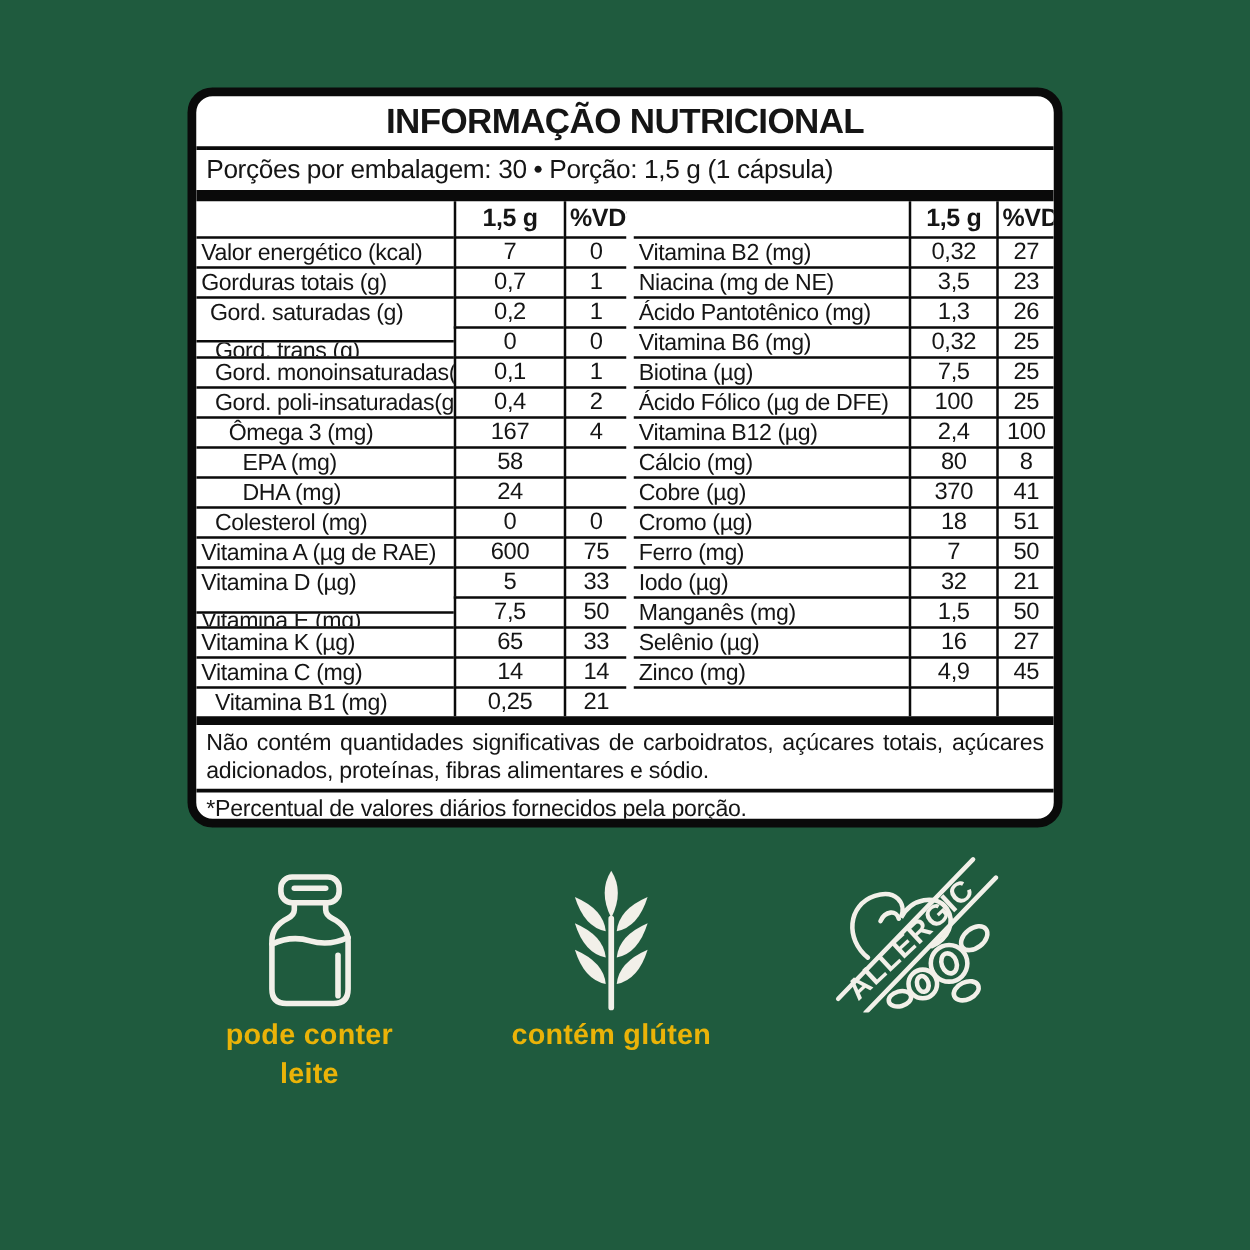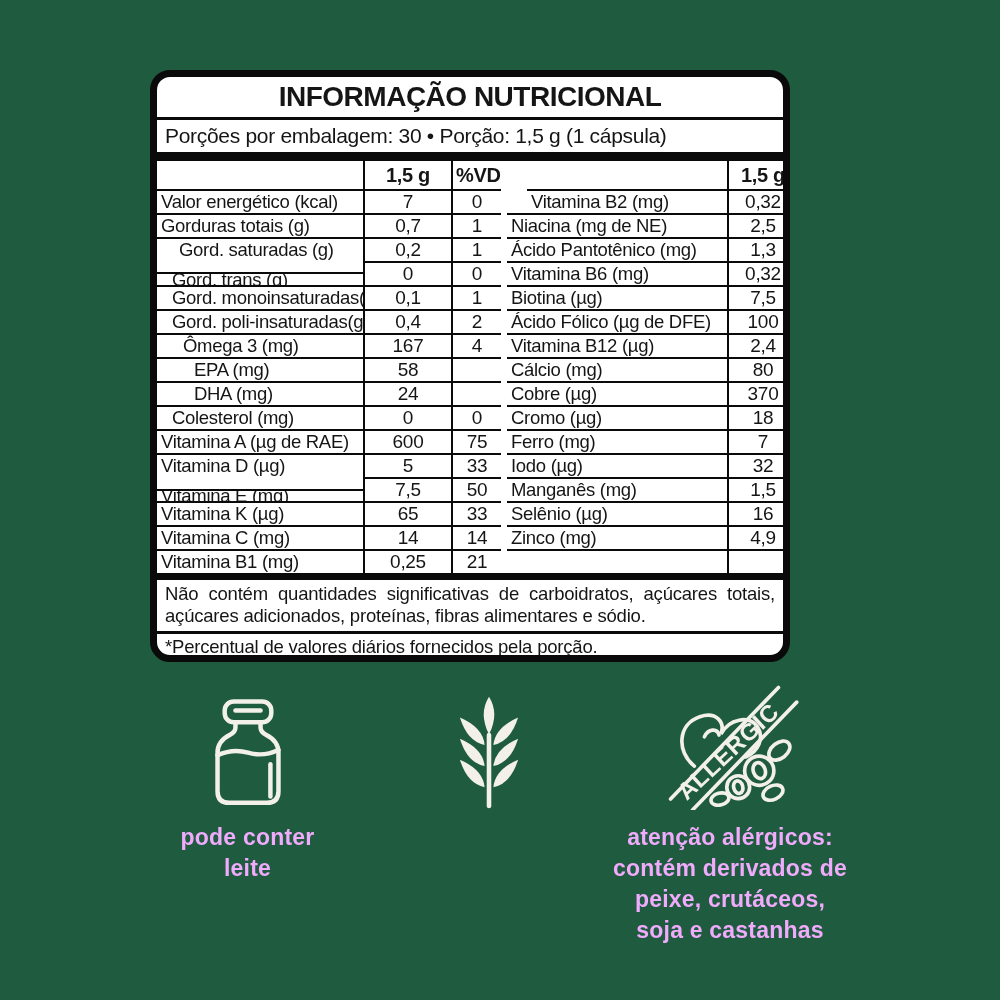--- a/index.html
+++ b/index.html
@@ -3,21 +3,21 @@
 <meta charset="utf-8">
 <style>
   html,body{margin:0;padding:0;}
   body{
     width:1000px;height:1000px;position:relative;overflow:hidden;
     background:#1f5b3e;
     font-family:"Liberation Sans", sans-serif;
   }
   
   .card{
-    position:absolute;left:150px;top:70px;width:640px;height:592px;
+    position:absolute;left:150px;top:70px;width:700px;height:592px;
     box-sizing:border-box;background:#ffffff;border:7px solid #0a0a0a;
     border-radius:20px;color:#151515;overflow:hidden;
   }
   .card-title{
     height:40px;display:flex;align-items:center;justify-content:center;
     font-size:28px;font-weight:bold;letter-spacing:-0.5px;
   }
   .hr-thin{height:3px;background:#0a0a0a;}
   .serving{
     height:32px;display:flex;align-items:center;padding:0 8px;
@@ -45,56 +45,56 @@
   }
   .note2{font-size:18.5px;padding:2px 8px;letter-spacing:-0.2px;}
   
   .allergen-item{position:absolute;display:flex;flex-direction:column;align-items:center;}
   .ai-1{left:150px;top:690px;width:195px;}
   .ai-2{left:383px;top:690px;width:212px;}
   .ai-3{left:593px;top:682px;width:274px;}
   .icon-box{height:120px;display:flex;align-items:flex-end;justify-content:center;overflow:visible;}
   .ai-3 .icon-box{height:128px;}
   .caption{
-    margin-top:12px;text-align:center;color:#f0abfc;
+    margin-top:2px;text-align:center;color:#eab308;
     font-size:23px;font-weight:bold;line-height:31px;letter-spacing:0.2px;
   }
 </style>
 </head>
 <body>
 
 <div class="card">
   <div class="card-title">INFORMAÇÃO NUTRICIONAL</div>
   <div class="hr-thin"></div>
   <div class="serving">Porções por embalagem: 30 • Porção: 1,5 g (1 cápsula)</div>
   <div class="hr-thick"></div>
   <div class="tables">
     <div class="ntable t0">
         <div class="trow"><div class="cell label hdr"></div><div class="cell amount hdr">1,5 g</div><div class="cell dv hdr">%VD*</div></div>
         <div class="trow"><div class="cell label rl" style="padding-left: 4px;">Valor energético (kcal)</div><div class="cell amount rl">7</div><div class="cell dv rl">0</div></div>
         <div class="trow"><div class="cell label rl" style="padding-left: 4px;">Gorduras totais (g)</div><div class="cell amount rl">0,7</div><div class="cell dv rl">1</div></div>
-        <div class="trow"><div class="cell label rl" style="padding-left: 22px; text-align: right;">Gord. saturadas (g)</div><div class="cell amount rl">0,2</div><div class="cell dv rl">1</div></div>
+        <div class="trow"><div class="cell label rl" style="padding-left: 11px; text-align: right;">Gord. saturadas (g)</div><div class="cell amount rl">0,2</div><div class="cell dv rl">1</div></div>
         <div class="trow"><div class="cell label rl" style="padding-left: 15px; margin-top: 11px;">Gord. trans (g)</div><div class="cell amount rl">0</div><div class="cell dv rl">0</div></div>
         <div class="trow"><div class="cell label rl" style="padding-left: 15px;">Gord. monoinsaturadas(g)</div><div class="cell amount rl">0,1</div><div class="cell dv rl">1</div></div>
         <div class="trow"><div class="cell label rl" style="padding-left: 15px;">Gord. poli-insaturadas(g)</div><div class="cell amount rl">0,4</div><div class="cell dv rl">2</div></div>
         <div class="trow"><div class="cell label rl" style="padding-left: 26px;">Ômega 3 (mg)</div><div class="cell amount rl">167</div><div class="cell dv rl">4</div></div>
         <div class="trow"><div class="cell label rl" style="padding-left: 37px;">EPA (mg)</div><div class="cell amount rl">58</div><div class="cell dv rl"></div></div>
         <div class="trow"><div class="cell label rl" style="padding-left: 37px;">DHA (mg)</div><div class="cell amount rl">24</div><div class="cell dv rl"></div></div>
         <div class="trow"><div class="cell label rl" style="padding-left: 15px;">Colesterol (mg)</div><div class="cell amount rl">0</div><div class="cell dv rl">0</div></div>
         <div class="trow"><div class="cell label rl" style="padding-left: 4px;">Vitamina A (µg de RAE)</div><div class="cell amount rl">600</div><div class="cell dv rl">75</div></div>
         <div class="trow"><div class="cell label rl" style="padding-left: 4px;">Vitamina D (µg)</div><div class="cell amount rl">5</div><div class="cell dv rl">33</div></div>
         <div class="trow"><div class="cell label rl" style="padding-left: 4px; margin-top: 12px;">Vitamina E (mg)</div><div class="cell amount rl">7,5</div><div class="cell dv rl">50</div></div>
         <div class="trow"><div class="cell label rl" style="padding-left: 4px;">Vitamina K (µg)</div><div class="cell amount rl">65</div><div class="cell dv rl">33</div></div>
         <div class="trow"><div class="cell label rl" style="padding-left: 4px;">Vitamina C (mg)</div><div class="cell amount rl">14</div><div class="cell dv rl">14</div></div>
-        <div class="trow"><div class="cell label rl" style="padding-left: 4px;">Vitamina B1 (mg)</div><div class="cell amount rl">0,25</div><div class="cell dv rl">21</div></div>
+        <div class="trow"><div class="cell label rl" style="padding-left: 15px;">Vitamina B1 (mg)</div><div class="cell amount rl">0,25</div><div class="cell dv rl">21</div></div>
       </div>
     <div class="ntable t1">
         <div class="trow"><div class="cell label hdr"></div><div class="cell amount hdr">1,5 g</div><div class="cell dv hdr">%VD*</div></div>
-        <div class="trow"><div class="cell label rl" style="padding-left: 4px; margin-left: 20px;">Vitamina B2 (mg)</div><div class="cell amount rl">0,32</div><div class="cell dv rl">27</div></div>
-        <div class="trow"><div class="cell label rl" style="padding-left: 4px;">Niacina (mg de NE)</div><div class="cell amount rl">2,5</div><div class="cell dv rl">23</div></div>
+        <div class="trow"><div class="cell label rl" style="padding-left: 4px;">Vitamina B2 (mg)</div><div class="cell amount rl">0,32</div><div class="cell dv rl">27</div></div>
+        <div class="trow"><div class="cell label rl" style="padding-left: 4px;">Niacina (mg de NE)</div><div class="cell amount rl">3,5</div><div class="cell dv rl">23</div></div>
         <div class="trow"><div class="cell label rl" style="padding-left: 4px;">Ácido Pantotênico (mg)</div><div class="cell amount rl">1,3</div><div class="cell dv rl">26</div></div>
         <div class="trow"><div class="cell label rl" style="padding-left: 4px;">Vitamina B6 (mg)</div><div class="cell amount rl">0,32</div><div class="cell dv rl">25</div></div>
         <div class="trow"><div class="cell label rl" style="padding-left: 4px;">Biotina (µg)</div><div class="cell amount rl">7,5</div><div class="cell dv rl">25</div></div>
         <div class="trow"><div class="cell label rl" style="padding-left: 4px;">Ácido Fólico (µg de DFE)</div><div class="cell amount rl">100</div><div class="cell dv rl">25</div></div>
         <div class="trow"><div class="cell label rl" style="padding-left: 4px;">Vitamina B12 (µg)</div><div class="cell amount rl">2,4</div><div class="cell dv rl">100</div></div>
         <div class="trow"><div class="cell label rl" style="padding-left: 4px;">Cálcio (mg)</div><div class="cell amount rl">80</div><div class="cell dv rl">8</div></div>
         <div class="trow"><div class="cell label rl" style="padding-left: 4px;">Cobre (µg)</div><div class="cell amount rl">370</div><div class="cell dv rl">41</div></div>
         <div class="trow"><div class="cell label rl" style="padding-left: 4px;">Cromo (µg)</div><div class="cell amount rl">18</div><div class="cell dv rl">51</div></div>
         <div class="trow"><div class="cell label rl" style="padding-left: 4px;">Ferro (mg)</div><div class="cell amount rl">7</div><div class="cell dv rl">50</div></div>
         <div class="trow"><div class="cell label rl" style="padding-left: 4px;">Iodo (µg)</div><div class="cell amount rl">32</div><div class="cell dv rl">21</div></div>
@@ -136,20 +136,23 @@
         <path d="M50,3 Q62,22 50,46 Q38,22 50,3 Z"></path>
         <path d="M0,0 Q12,-16 0,-42 Q-12,-16 0,0 Z" transform="translate(45,58) rotate(-42)"></path>
         <path d="M0,0 Q12,-16 0,-42 Q-12,-16 0,0 Z" transform="translate(55,58) rotate(42)"></path>
         <path d="M0,0 Q12,-16 0,-42 Q-12,-16 0,0 Z" transform="translate(45,82) rotate(-42)"></path>
         <path d="M0,0 Q12,-16 0,-42 Q-12,-16 0,0 Z" transform="translate(55,82) rotate(42)"></path>
         <path d="M0,0 Q12,-16 0,-42 Q-12,-16 0,0 Z" transform="translate(45,106) rotate(-42)"></path>
         <path d="M0,0 Q12,-16 0,-42 Q-12,-16 0,0 Z" transform="translate(55,106) rotate(42)"></path>
       </g>
     </svg>
   </div>
+  <div class="caption">
+    <div>contém glúten</div>
+  </div>
 </div>
 
 <div class="allergen-item ai-3">
   <div class="icon-box">
     <svg viewBox="0 0 150 140" width="138" height="128">
       <g stroke="#f2f0e9" stroke-width="4" fill="none" stroke-linecap="round">
         <path d="M36,92 C16,76 18,46 42,38 C60,32 70,44 65,57 C74,40 96,36 105,49 C113,61 106,76 92,82"></path>
         <path d="M47,60 C51,51 61,50 63,58"></path>
         <circle cx="107" cy="97" r="16"></circle>
         <ellipse cx="107" cy="97" rx="6.5" ry="9" transform="rotate(-20 107 97)"></ellipse>
@@ -157,19 +160,13 @@
         <ellipse cx="84" cy="115" rx="5" ry="7" transform="rotate(-15 84 115)"></ellipse>
         <ellipse cx="129" cy="75" rx="13" ry="8.5" transform="rotate(-38 129 75)"></ellipse>
         <ellipse cx="122" cy="121" rx="11.5" ry="7.5" transform="rotate(-25 122 121)"></ellipse>
         <ellipse cx="64" cy="128" rx="10" ry="6.5" transform="rotate(-15 64 128)"></ellipse>
         <path d="M10,128 L128,6"></path>
         <path d="M34,140 L148,22"></path>
       </g>
       <text x="75" y="84" transform="rotate(-43 75 78)" text-anchor="middle" font-family="Liberation Sans, sans-serif" font-size="26" font-weight="bold" fill="#f2f0e9" letter-spacing="1">ALLERGIC</text>
     </svg>
   </div>
-  <div class="caption">
-    <div>atenção alérgicos:</div>
-    <div>contém derivados de</div>
-    <div>peixe, crutáceos,</div>
-    <div>soja e castanhas</div>
-  </div>
 </div>
 
 </body></html>

